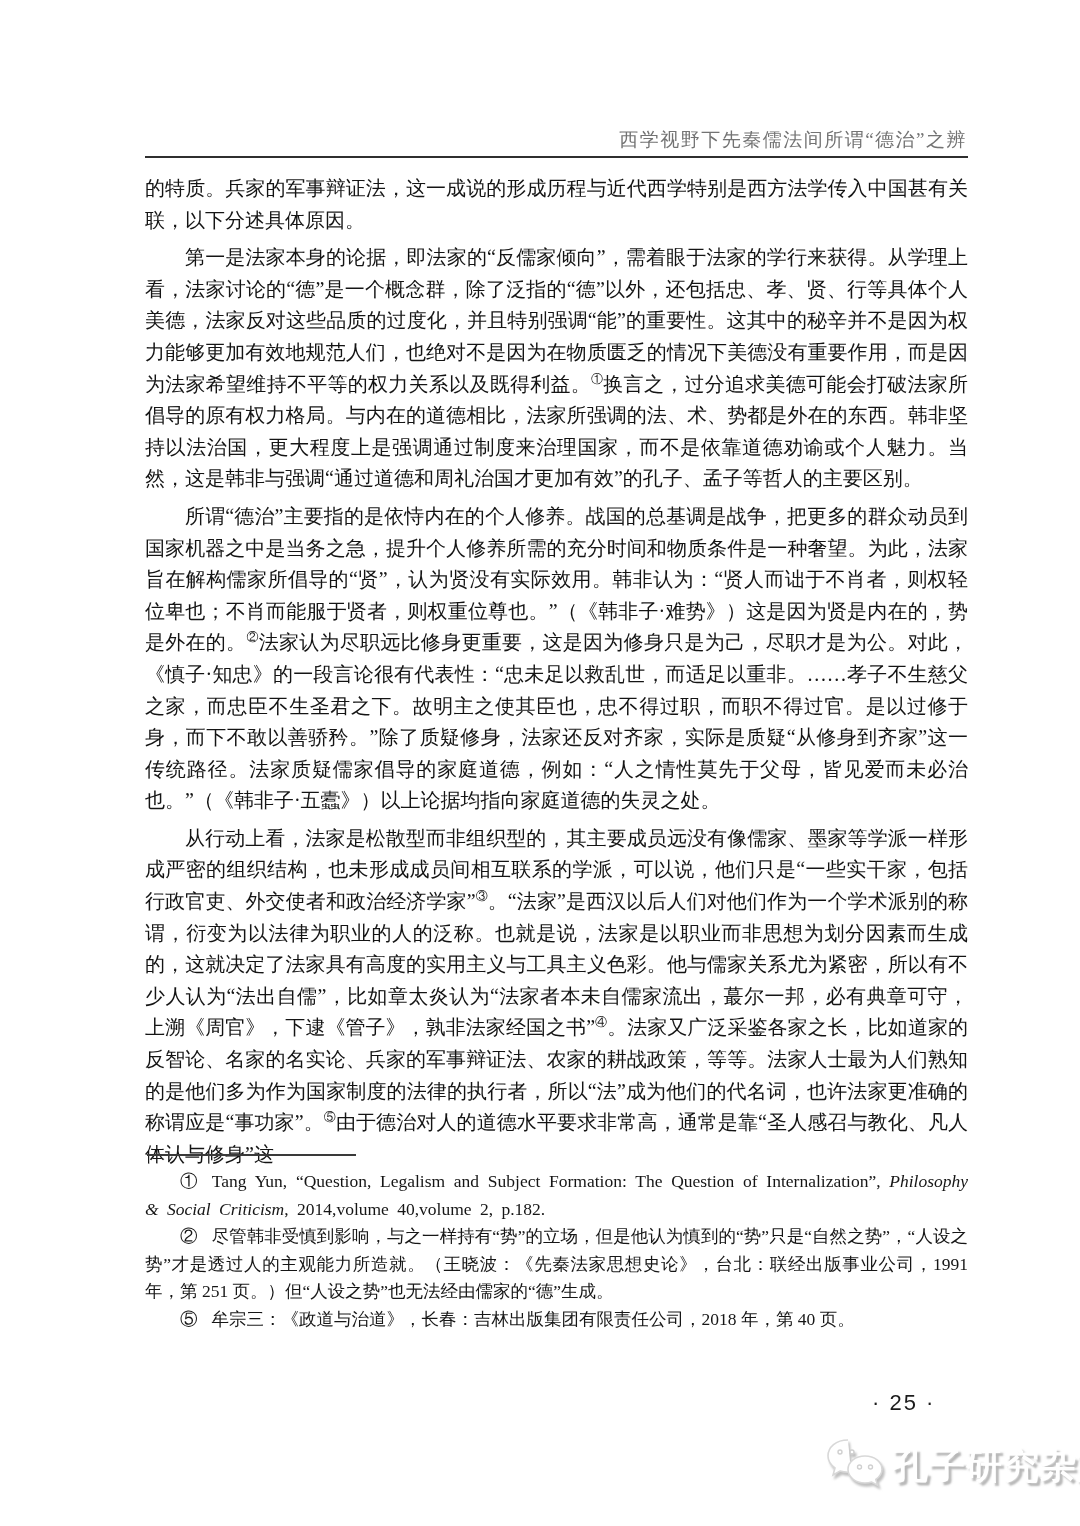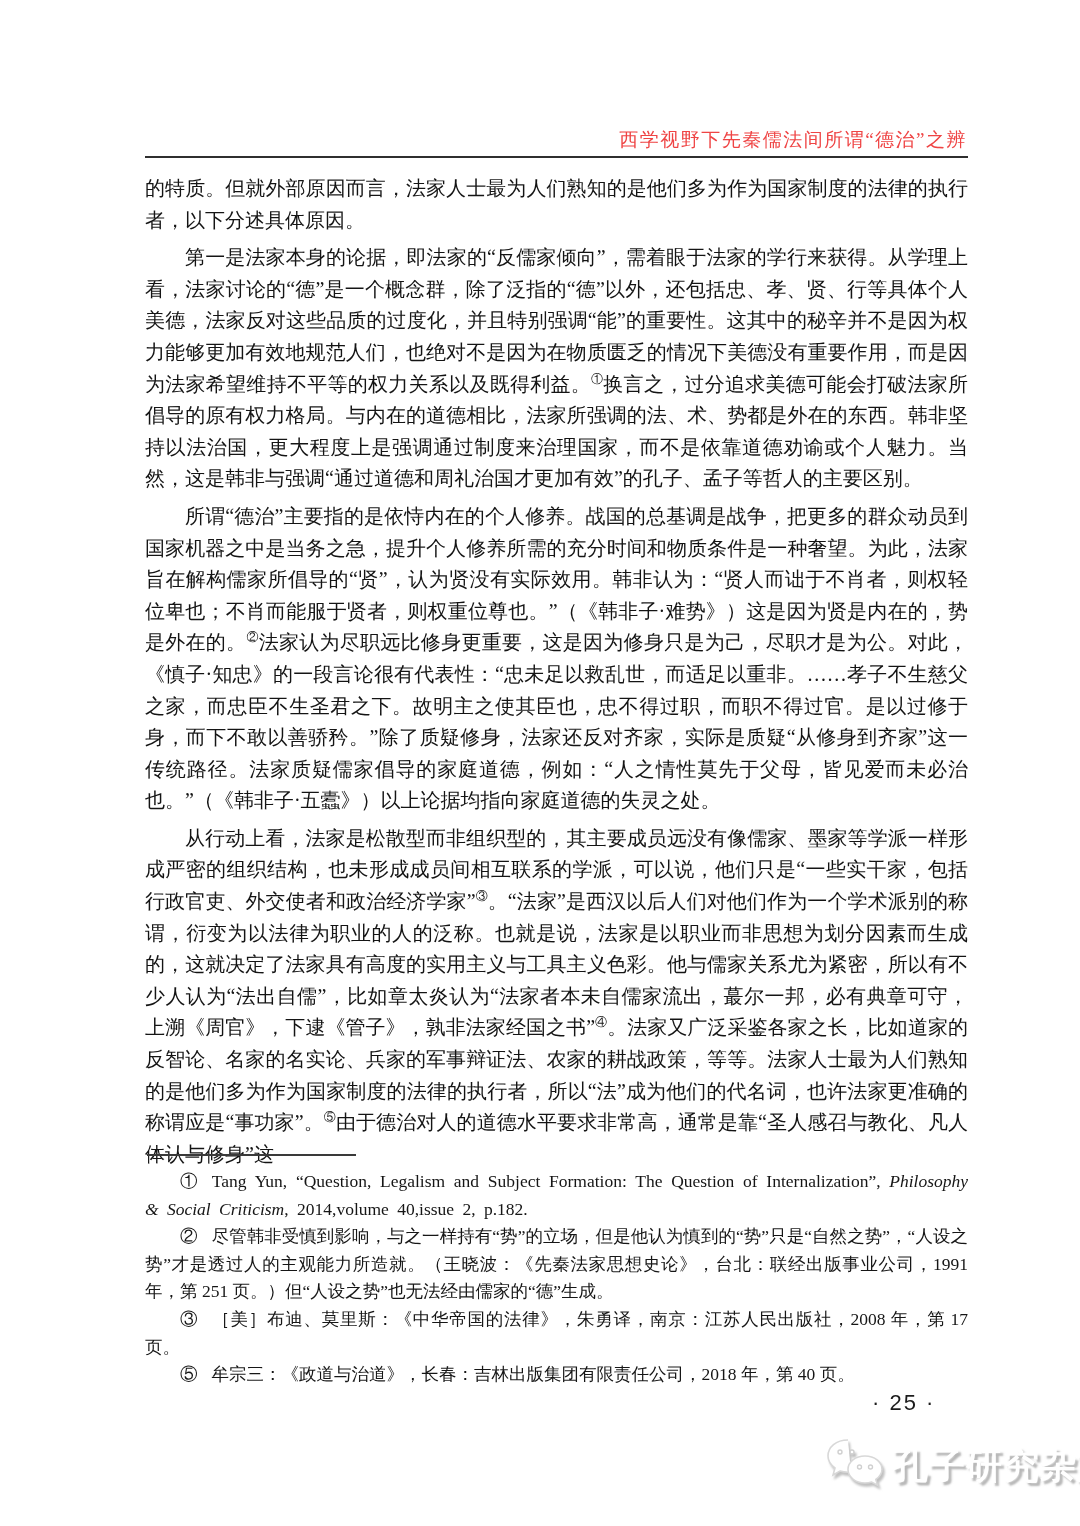--- a/index.html
+++ b/index.html
@@ -4,21 +4,21 @@
 <style>
   html,body { margin:0; padding:0; background:#fff; }
   .page {
     position:relative; width:1080px; height:1526px;
     background:#ffffff; overflow:hidden;
     font-family:"Liberation Serif", serif; color:#111;
   }
   
   .running-title {
     position:absolute; top:127px; right:113px;
-    font-size:19px; letter-spacing:1.5px; color:#ef4444;
+    font-size:19px; letter-spacing:1.5px; color:#737373;
     white-space:nowrap;
   }
   .header-rule {
     position:absolute; top:156px; left:145px; width:823px;
     border-top:2px solid #2f2f2f; height:0;
   }
   
   .body-text {
     position:absolute; top:173px; left:145px; width:823px;
     font-size:20px; line-height:31.6px; text-align:justify;
@@ -67,32 +67,31 @@
 </head>
 <body>
 
 <div class="page">
 
   <div class="running-title">西学视野下先秦儒法间所谓“德治”之辨</div>
 
   <div class="header-rule"></div>
 
   <div class="body-text">
-      <p class="para"><span>的特质。但就外部原因而言，法家人士最为人们熟知的是他们多为作为国家制度的法律的执行者，以下分述具体原因。</span></p>
+      <p class="para"><span>的特质。兵家的军事辩证法，这一成说的形成历程与近代西学特别是西方法学传入中国甚有关联，以下分述具体原因。</span></p>
       <p class="para indent"><span>第一是法家本身的论据，即法家的“反儒家倾向”，需着眼于法家的学行来获得。从学理上看，法家讨论的“德”是一个概念群，除了泛指的“德”以外，还包括忠、孝、贤、行等具体个人美德，法家反对这些品质的过度化，并且特别强调“能”的重要性。这其中的秘辛并不是因为权力能够更加有效地规范人们，也绝对不是因为在物质匮乏的情况下美德没有重要作用，而是因为法家希望维持不平等的权力关系以及既得利益。</span><span class="sup">①</span><span>换言之，过分追求美德可能会打破法家所倡导的原有权力格局。与内在的道德相比，法家所强调的法、术、势都是外在的东西。韩非坚持以法治国，更大程度上是强调通过制度来治理国家，而不是依靠道德劝谕或个人魅力。当然，这是韩非与强调“通过道德和周礼治国才更加有效”的孔子、孟子等哲人的主要区别。</span></p>
       <p class="para indent"><span>所谓“德治”主要指的是依恃内在的个人修养。战国的总基调是战争，把更多的群众动员到国家机器之中是当务之急，提升个人修养所需的充分时间和物质条件是一种奢望。为此，法家旨在解构儒家所倡导的“贤”，认为贤没有实际效用。韩非认为：“贤人而诎于不肖者，则权轻位卑也；不肖而能服于贤者，则权重位尊也。”（《韩非子·难势》）这是因为贤是内在的，势是外在的。</span><span class="sup">②</span><span>法家认为尽职远比修身更重要，这是因为修身只是为己，尽职才是为公。对此，《慎子·知忠》的一段言论很有代表性：“忠未足以救乱世，而适足以重非。……孝子不生慈父之家，而忠臣不生圣君之下。故明主之使其臣也，忠不得过职，而职不得过官。是以过修于身，而下不敢以善骄矜。”除了质疑修身，法家还反对齐家，实际是质疑“从修身到齐家”这一传统路径。法家质疑儒家倡导的家庭道德，例如：“人之情性莫先于父母，皆见爱而未必治也。”（《韩非子·五蠹》）以上论据均指向家庭道德的失灵之处。</span></p>
       <p class="para indent"><span>从行动上看，法家是松散型而非组织型的，其主要成员远没有像儒家、墨家等学派一样形成严密的组织结构，也未形成成员间相互联系的学派，可以说，他们只是“一些实干家，包括行政官吏、外交使者和政治经济学家”</span><span class="sup">③</span><span>。“法家”是西汉以后人们对他们作为一个学术派别的称谓，衍变为以法律为职业的人的泛称。也就是说，法家是以职业而非思想为划分因素而生成的，这就决定了法家具有高度的实用主义与工具主义色彩。他与儒家关系尤为紧密，所以有不少人认为“法出自儒”，比如章太炎认为“法家者本未自儒家流出，蕞尔一邦，必有典章可守，上溯《周官》，下逮《管子》，孰非法家经国之书”</span><span class="sup">④</span><span>。法家又广泛采鉴各家之长，比如道家的反智论、名家的名实论、兵家的军事辩证法、农家的耕战政策，等等。法家人士最为人们熟知的是他们多为作为国家制度的法律的执行者，所以“法”成为他们的代名词，也许法家更准确的称谓应是“事功家”。</span><span class="sup">⑤</span><span>由于德治对人的道德水平要求非常高，通常是靠“圣人感召与教化、凡人体认与修身”这</span></p>
     </div>
 
   <div class="footnote-rule"></div>
 
   <div class="footnotes">
-      <p class="footnote en"><span class="marker">①</span><span>Tang Yun, “Question, Legalism and Subject Formation: The Question of Internalization”, </span><span class="italic">Philosophy &amp; Social Criticism</span><span>, 2014,volume 40,issue 2, p.182.</span></p>
+      <p class="footnote en"><span class="marker">①</span><span>Tang Yun, “Question, Legalism and Subject Formation: The Question of Internalization”, </span><span class="italic">Philosophy &amp; Social Criticism</span><span>, 2014,volume 40,volume 2, p.182.</span></p>
       <p class="footnote"><span class="marker">②</span><span>尽管韩非受慎到影响，与之一样持有“势”的立场，但是他认为慎到的“势”只是“自然之势”，“人设之势”才是透过人的主观能力所造就。（王晓波：《先秦法家思想史论》，台北：联经出版事业公司，1991 年，第 251 页。）但“人设之势”也无法经由儒家的“德”生成。</span></p>
-      <p class="footnote"><span class="marker">③</span><span>［美］布迪、莫里斯：《中华帝国的法律》，朱勇译，南京：江苏人民出版社，2008 年，第 17 页。</span></p>
       <p class="footnote"><span class="marker">⑤</span><span>牟宗三：《政道与治道》，长春：吉林出版集团有限责任公司，2018 年，第 40 页。</span></p>
     </div>
 
   <div class="page-number">· 25 ·</div>
 
   <div class="watermark">
     <span class="wm-icon">
       <svg width="58" height="52" viewBox="0 0 58 52">
 
         <path d="M22 2 C10 2 2 9 2 18 c0 5 3 9 7 12 l-2 7 7-4 c2.5 0.8 5 1.2 8 1.2 1 0 2-0.1 3-0.2" fill="#ffffff" stroke="#d8d8d8" stroke-width="1.6"></path>

